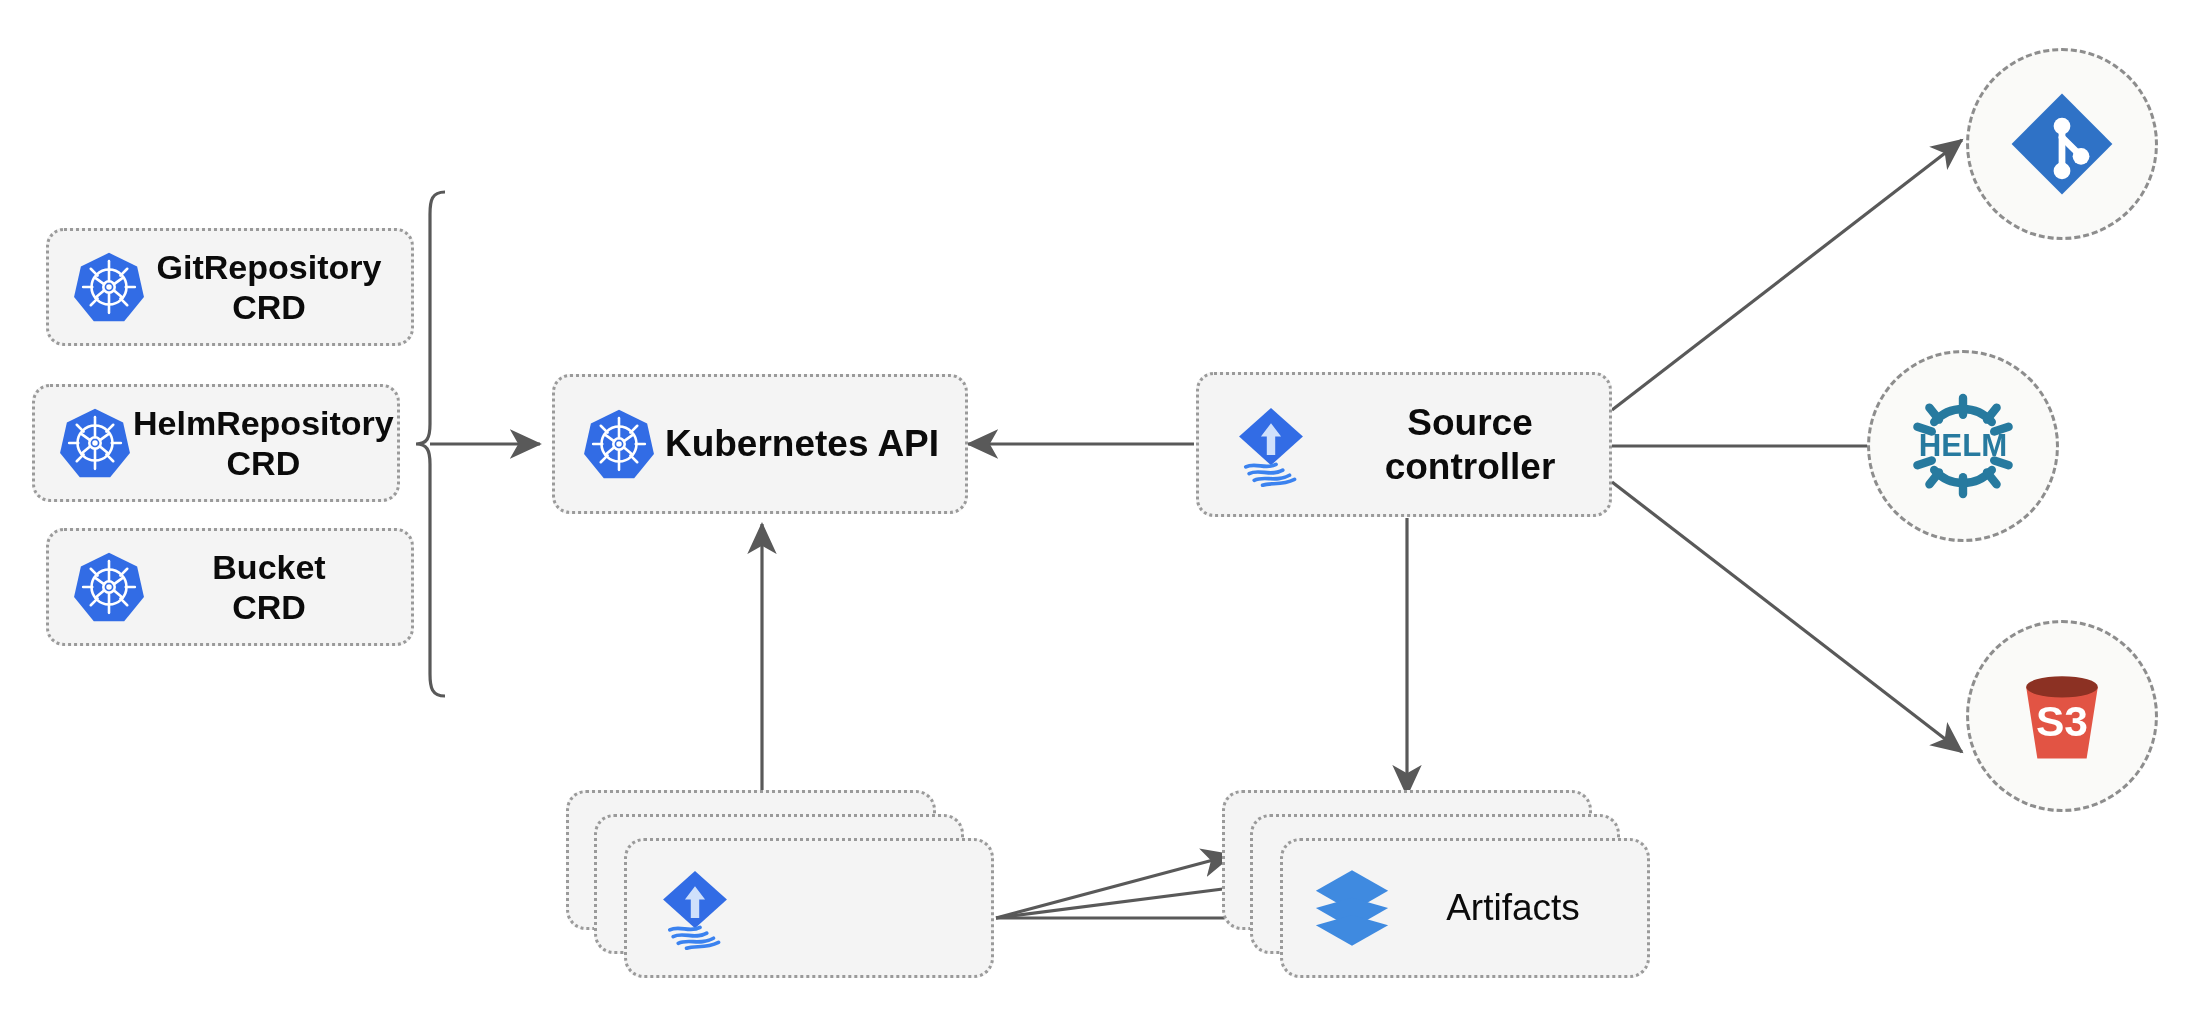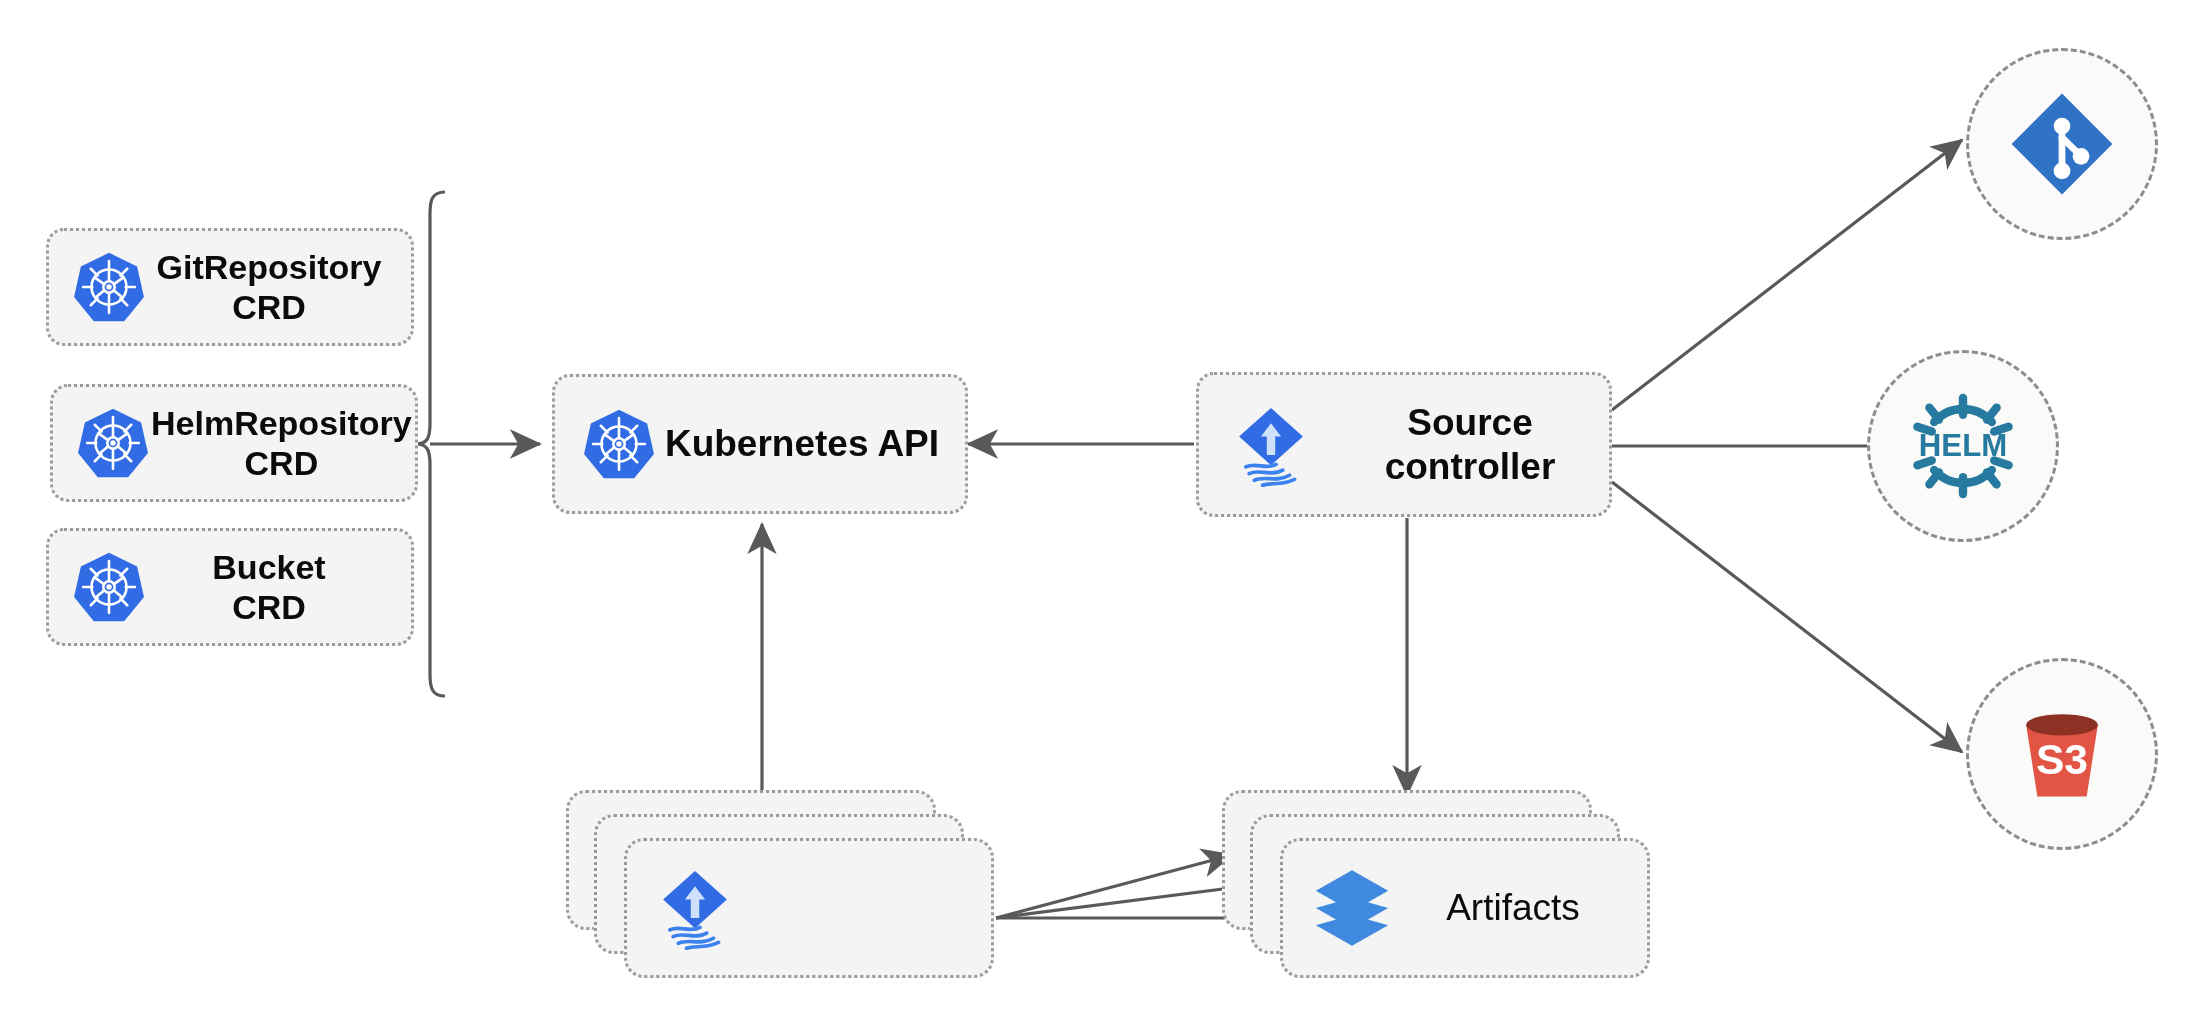--- a/index.html
+++ b/index.html
@@ -171,21 +171,21 @@
         <line x1="50" y1="57.5" x2="50" y2="72"></line>
         <line x1="43.4" y1="54.5" x2="32" y2="64"></line>
         <line x1="43.4" y1="46.2" x2="32" y2="38"></line>
       </g>
       <circle cx="50" cy="50" r="3.6" fill="#ffffff"></circle>
     </svg>
     <span class="label">GitRepository
 CRD</span>
   </div>
 
-  <div class="node crd-node" style="left:50px; top:384px;">
+  <div class="node crd-node" style="left:32px; top:384px;">
     <svg class="icon icon-k8s" viewBox="0 0 100 100">
       <path d="M50 5 L87 23 L96 63 L70 95 L30 95 L4 63 L13 23 Z" fill="#326ce5"></path>
       <g fill="none" stroke="#ffffff" stroke-width="3.4" stroke-linecap="round">
         <circle cx="50" cy="50" r="23"></circle>
         <circle cx="50" cy="50" r="7.5"></circle>
         <line x1="50" y1="16" x2="50" y2="28"></line>
         <line x1="50" y1="72" x2="50" y2="84"></line>
         <line x1="16" y1="50" x2="28" y2="50"></line>
         <line x1="72" y1="50" x2="84" y2="50"></line>
         <line x1="26" y1="26" x2="35" y2="35"></line>
@@ -329,21 +329,21 @@
         <line x1="78" y1="82" x2="70" y2="72"></line>
         <line x1="12" y1="34" x2="24" y2="38"></line>
         <line x1="88" y1="34" x2="76" y2="38"></line>
         <line x1="12" y1="66" x2="24" y2="62"></line>
         <line x1="88" y1="66" x2="76" y2="62"></line>
       </g>
       <text x="50" y="58" text-anchor="middle" font-family="'Liberation Sans', sans-serif" font-size="26" font-weight="bold" fill="#277a9f">HELM</text>
     </svg>
   </div>
 
-  <div class="circle-node" style="left:1966px; top:658px;">
+  <div class="circle-node" style="left:1966px; top:620px;">
     <svg width="112" height="112" viewBox="0 0 100 100">
       <path d="M18 24 L82 24 L72 88 L28 88 Z" fill="#e25444"></path>
       <ellipse cx="50" cy="24" rx="32" ry="9.5" fill="#8c3123"></ellipse>
       <text x="50" y="68" text-anchor="middle" font-family="'Liberation Sans', sans-serif" font-size="38" font-weight="bold" fill="#ffffff">S3</text>
     </svg>
   </div>
 
 </div>
 
 </body></html>

